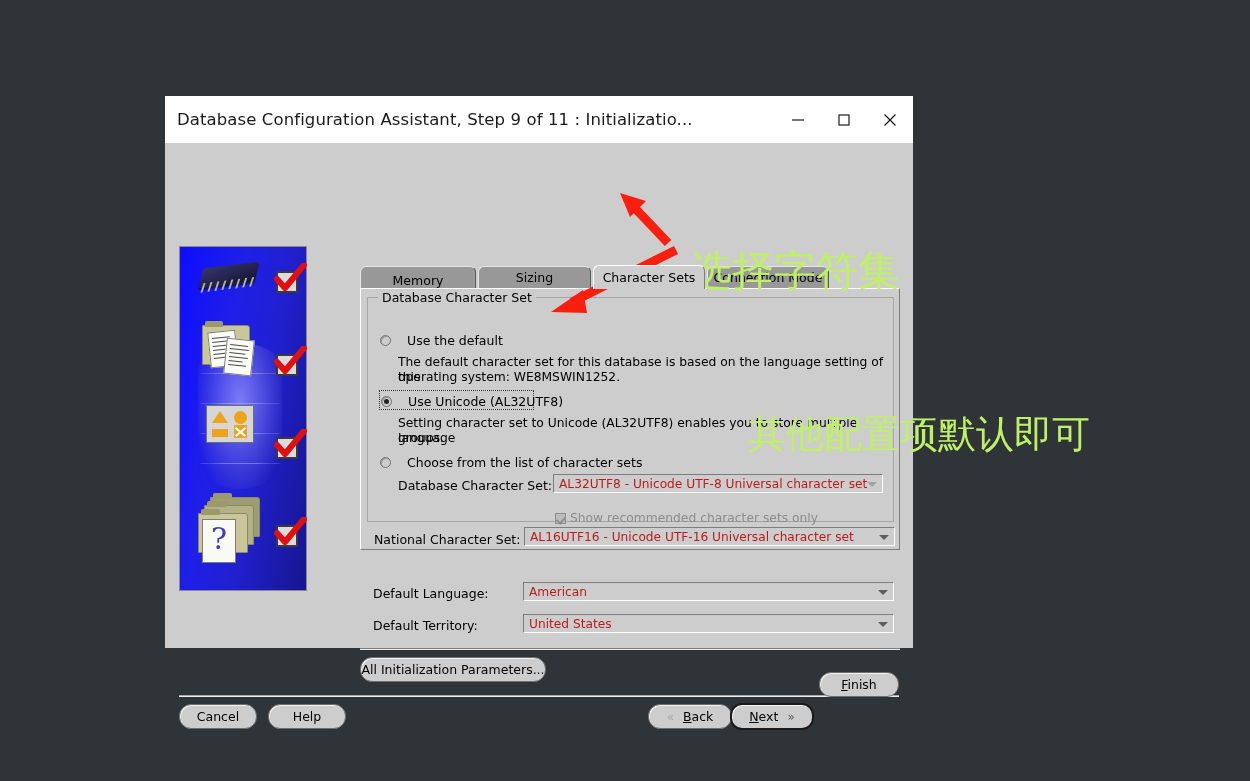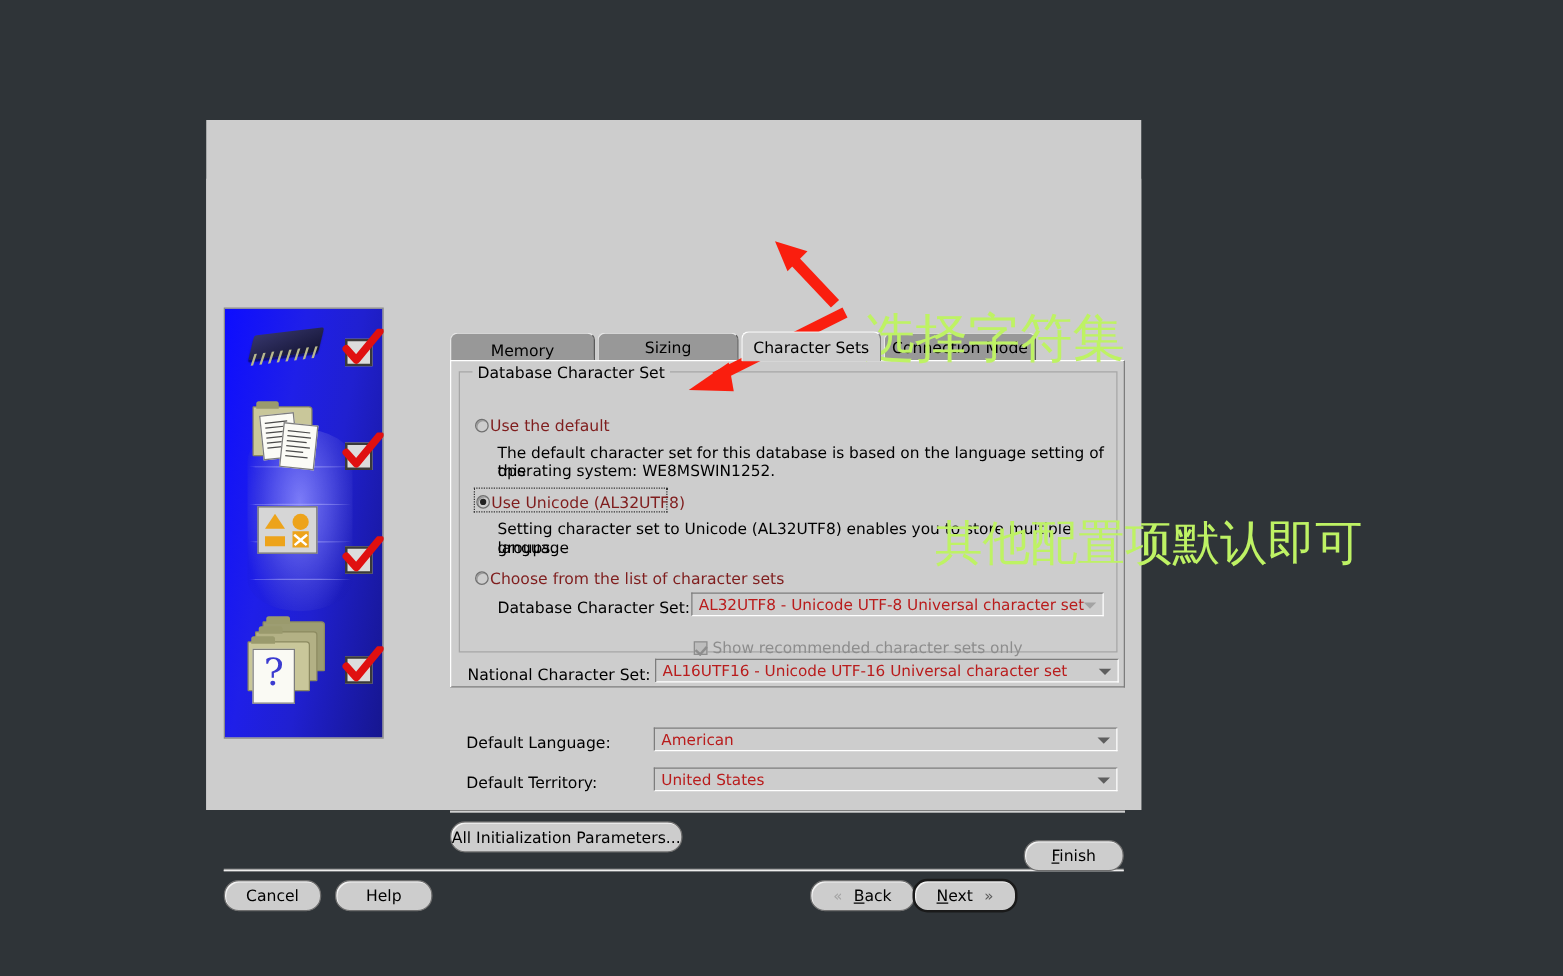--- a/index.html
+++ b/index.html
@@ -285,22 +285,22 @@
   .radio.on:after {
     content: "";
     position: absolute;
     left: 2px; top: 2px;
     width: 5px; height: 5px;
     border-radius: 50%;
     background: #222;
   }
   .radio-label {
     font-size: 12.5px;
-    color: #7f1d1d;
-    margin-left: 1px;
+    color: #000000;
+    margin-left: 16px;
     white-space: nowrap;
   }
   .focusbox {
     position: absolute;
     border: 1px dotted #333;
     box-sizing: border-box;
   }
 
   .helptext {
     position: absolute;
@@ -427,20 +427,41 @@
 
   .arrow-svg { position: absolute; left: 0; top: 0; pointer-events: none; }
 </style>
 </head>
 <body>
 
 <div id="root">
 
   <div class="window">
 
+    <div class="titlebar">
+      <div class="title-text">Database Configuration Assistant, Step 9 of 11 : Initializatio...</div>
+      <div class="win-btns">
+        <div class="win-btn">
+          <svg width="16" height="16" viewBox="0 0 16 16">
+            <line x1="2" y1="8" x2="14" y2="8" stroke="#1a1a1a" stroke-width="1.2"></line>
+          </svg>
+        </div>
+        <div class="win-btn">
+          <svg width="16" height="16" viewBox="0 0 16 16">
+            <rect x="3" y="3" width="10" height="10" fill="none" stroke="#1a1a1a" stroke-width="1.2"></rect>
+          </svg>
+        </div>
+        <div class="win-btn">
+          <svg width="18" height="18" viewBox="0 0 18 18">
+            <line x1="3.5" y1="3.5" x2="14.5" y2="14.5" stroke="#1a1a1a" stroke-width="1.2"></line>
+            <line x1="14.5" y1="3.5" x2="3.5" y2="14.5" stroke="#1a1a1a" stroke-width="1.2"></line>
+          </svg>
+        </div>
+      </div>
+    </div>
 
     <div class="client">
 
       <div class="banner">
         <div class="banner-inner">
           <div class="cyl"></div>
           <div class="cyl-line" style="top:126px"></div>
           <div class="cyl-line" style="top:156px"></div>
           <div class="cyl-line" style="top:186px"></div>
           <div class="cyl-line" style="top:216px"></div>

